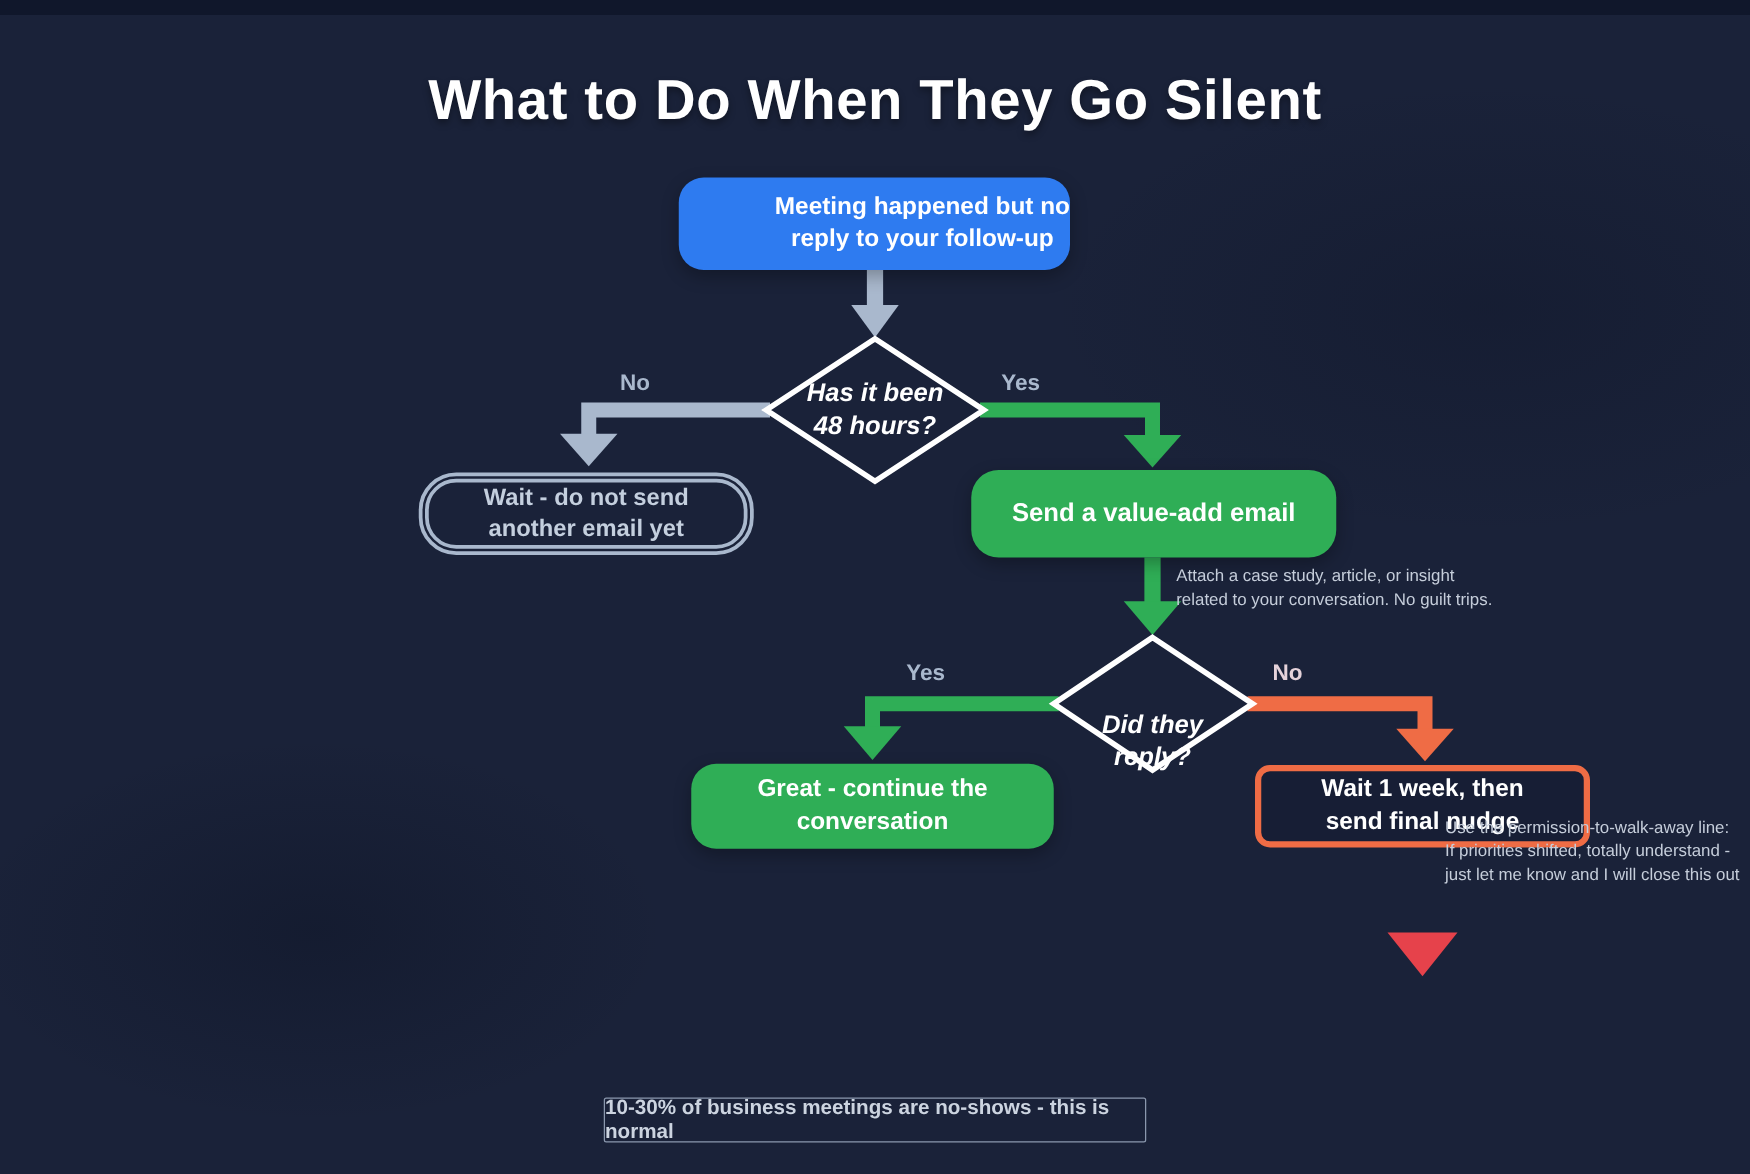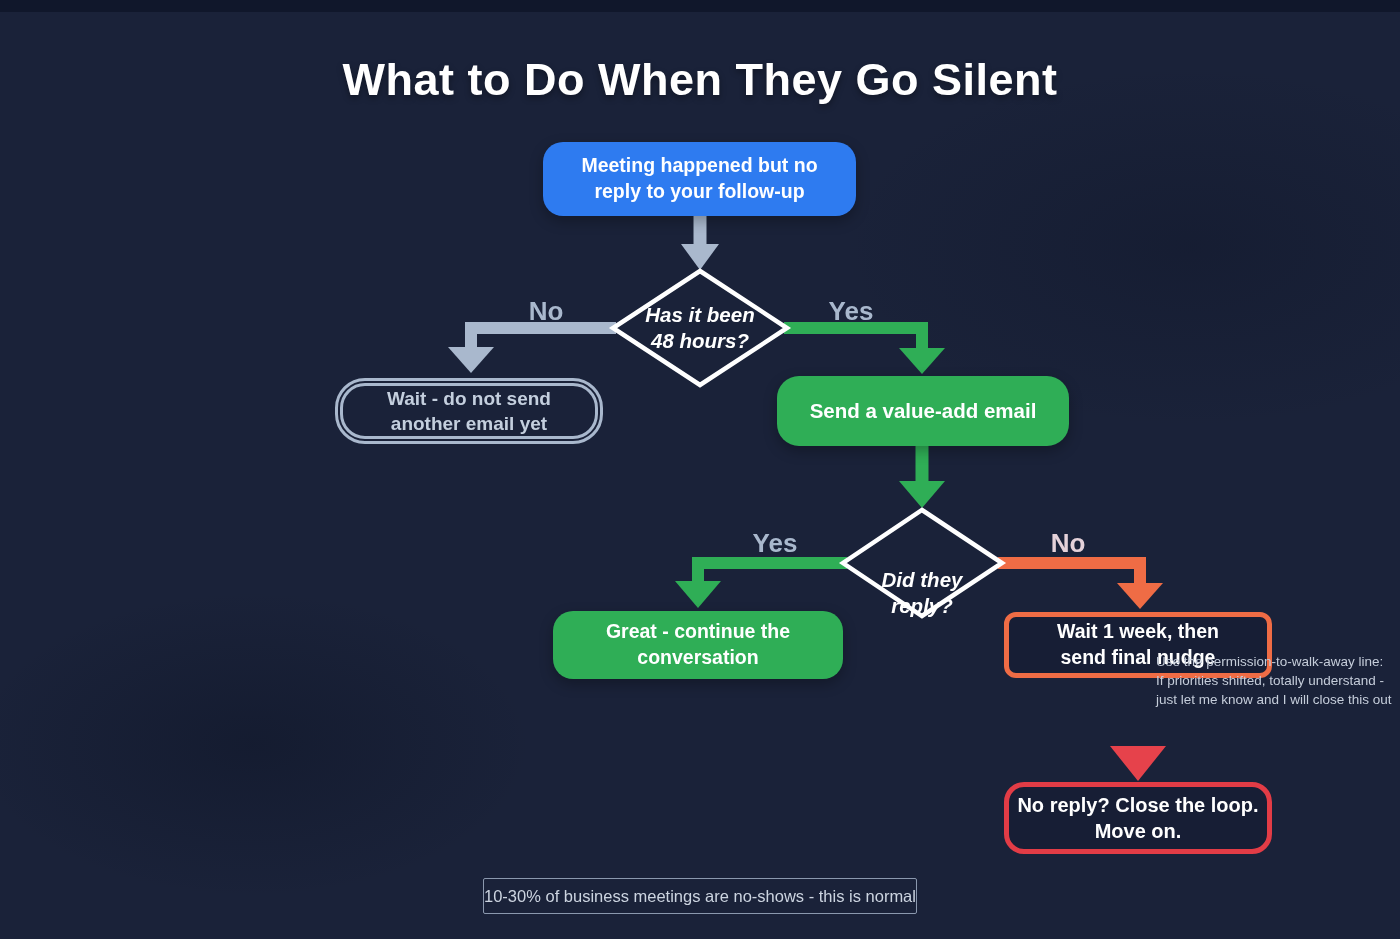--- a/index.html
+++ b/index.html
@@ -26,21 +26,21 @@
   .connectors{position:absolute;left:0;top:0;}
   .node{
     position:absolute;display:flex;align-items:center;justify-content:center;
     text-align:center;box-sizing:border-box;
     box-shadow:0 5px 14px rgba(0,0,0,.28);
   }
   .node-label{white-space:pre-line;line-height:1.32;}
   .node-start{
     left:543px;top:130px;width:313px;height:74px;
     background:#2e7bf0;border-radius:20px;
-    color:#fff;font-size:19.5px;font-weight:700;
+    color:#fff;font-size:19.5px;font-weight:700;justify-content:flex-end;
   }
   .node-wait{
     left:335px;top:366px;width:268px;height:66px;
     border:8px double #a9b8cd;border-radius:30px;
     color:#c4cfde;font-size:19px;font-weight:700;
     background:transparent;box-shadow:none;
   }
   .node-value{
     left:777px;top:364px;width:292px;height:70px;
     background:#2fae56;border-radius:22px;
@@ -64,38 +64,38 @@
     background:rgba(10,16,32,.15);box-shadow:none;
   }
   .diamond-label{
     position:absolute;display:flex;align-items:center;justify-content:center;
     text-align:center;color:#fff;font-weight:700;font-size:20.5px;
     white-space:pre-line;line-height:1.28;font-style:italic;
   }
   .dlabel-1{left:630px;top:258px;width:140px;height:116px;}
   .dlabel-2{left:852px;top:528px;width:140px;height:106px;}
   .edge-label{
-    position:absolute;font-weight:700;font-size:26px;color:#a9b8cd;
-    width:100px;text-align:center;
+    position:absolute;font-weight:700;font-size:18px;color:#a9b8cd;
+    width:100px;text-align:left;
   }
   .edge-d1-no{left:496px;top:284px;}
   .edge-d1-yes{left:801px;top:284px;}
   .edge-d2-yes{left:725px;top:516px;}
   .edge-d2-no{left:1018px;top:516px;color:#e5d2da;}
   .annotation{
     position:absolute;color:#c5cdda;font-size:13.5px;line-height:1.4;
     white-space:pre-line;text-align:left;
   }
   .ann-value{left:941px;top:440px;}
   .ann-nudge{left:1156px;top:641px;}
   .footer-box{
     position:absolute;left:483px;top:866px;width:434px;height:36px;
     border:1.5px solid #8b98ae;border-radius:2px;box-sizing:border-box;
     display:flex;align-items:center;justify-content:center;
-    color:#ccd4e0;font-size:16.5px;
+    color:#ccd4e0;font-size:16.5px;font-weight:bold;
   }
 </style>
 </head>
 <body>
 
 <div class="canvas">
 
   <div class="title">What to Do When They Go Silent</div>
 
   <svg class="connectors" width="1400" height="939" viewBox="0 0 1400 939">
@@ -168,30 +168,28 @@
   <div class="node node-great">
     <div class="node-label">Great - continue the
 conversation</div>
   </div>
 
   <div class="node node-nudge">
     <div class="node-label">Wait 1 week, then
 send final nudge</div>
   </div>
 
-  <div class="node node-close">
-    <div class="node-label">No reply? Close the loop.
-Move on.</div>
-  </div>
 
   <div class="edge-label edge-d1-no">No</div>
   <div class="edge-label edge-d1-yes">Yes</div>
   <div class="edge-label edge-d2-yes">Yes</div>
   <div class="edge-label edge-d2-no">No</div>
 
+  <div class="annotation ann-value">Attach a case study, article, or insight
+related to your conversation. No guilt trips.</div>
   <div class="annotation ann-nudge">Use the permission-to-walk-away line:
 If priorities shifted, totally understand -
 just let me know and I will close this out</div>
 
   <div class="footer-box">
     <span>10-30% of business meetings are no-shows - this is normal</span>
   </div>
 
 </div>
 

